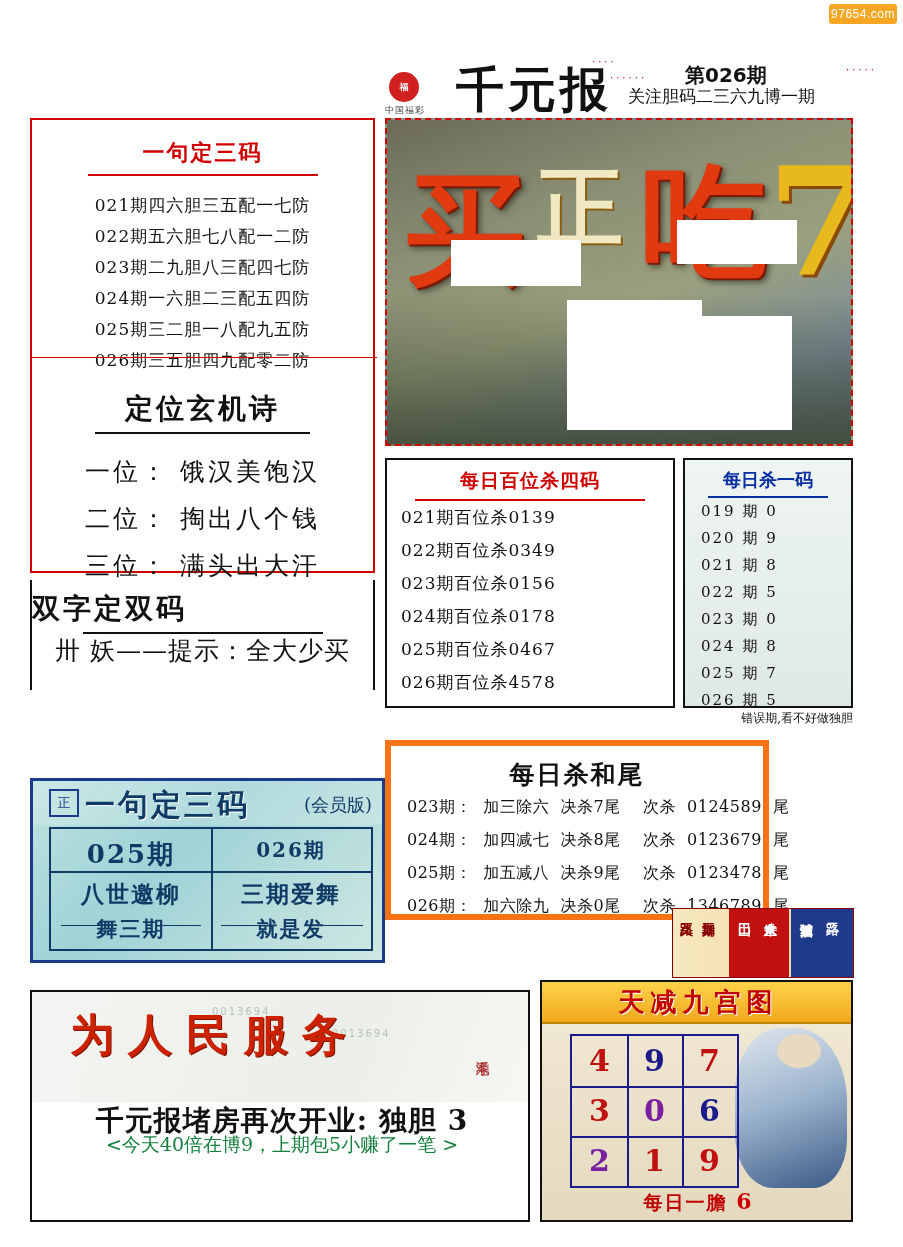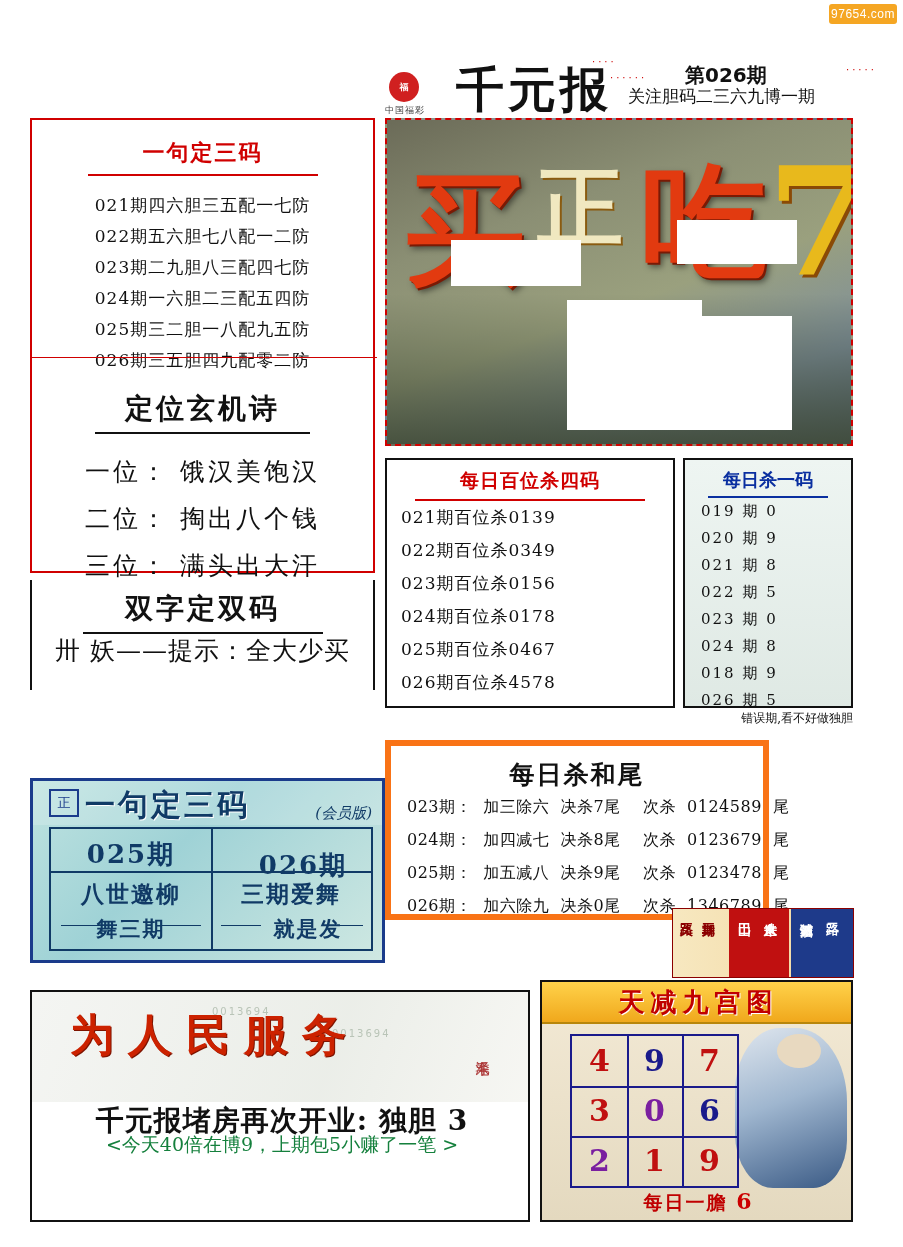--- a/index.html
+++ b/index.html
@@ -49,21 +49,21 @@
   .lb-title2-underline{width:215px;height:2px;background:#111;margin:4px auto 0;}
   .poem{margin-top:14px;}
   .poem-row{
     font-size:25px;color:#111;text-align:center;padding:7px 0;letter-spacing:3px;
     font-family:"DejaVu Serif","Liberation Serif",serif;
   }
 
   
   .dbl-box{left:30px;top:580px;width:345px;height:110px;border:2px solid #111;border-top:none;border-bottom:none;}
   .dbl-title{
-    text-align:center;font-size:28px;font-weight:bold;color:#111;margin-top:10px;
+    text-align:left;font-size:28px;font-weight:bold;color:#111;margin-top:10px;
     font-family:"DejaVu Serif","Liberation Serif",serif;letter-spacing:3px;
   }
   .dbl-underline{width:240px;height:2px;background:#111;margin:4px auto 0;}
   .dbl-text{
     text-align:center;font-size:25px;color:#111;letter-spacing:1px;
     font-family:"DejaVu Serif","Liberation Serif",serif;
   }
 
   
   .ad-box{
@@ -133,33 +133,33 @@
   .ticket-band{position:absolute;left:0;top:0;width:355px;height:44px;background:rgba(255,255,255,.18);}
   .ticket-tl{
     position:absolute;left:16px;top:8px;width:26px;height:24px;border:2px solid #1a3b8b;color:#1a3b8b;
     font-size:13px;text-align:center;line-height:24px;font-family:"DejaVu Serif",serif;
   }
   .ticket-title{
     position:absolute;left:52px;top:4px;font-size:30px;font-weight:bold;color:#103a66;
     font-family:"DejaVu Serif","Liberation Serif",serif;letter-spacing:3px;
     text-shadow:1px 1px 0 #ffffff;
   }
-  .ticket-vip{position:absolute;right:10px;top:23px;font-size:15px;color:#103a66;
-    font-family:"DejaVu Serif",serif;font-style:italic;}
+  .ticket-vip{position:absolute;right:10px;top:12px;font-size:18px;color:#103a66;
+    font-family:"DejaVu Serif",serif;}
   .ticket-grid{position:absolute;left:16px;top:46px;width:320px;height:120px;border:2px solid #103a66;}
   .ticket-grid .vsep{position:absolute;left:160px;top:0;width:2px;height:120px;background:#103a66;}
   .ticket-grid .hsep{position:absolute;left:0;top:42px;width:320px;height:2px;background:#103a66;}
   .tg-cell{position:absolute;text-align:center;width:160px;font-family:"DejaVu Serif","Liberation Serif",serif;
     color:#103a66;font-weight:bold;}
   .tg-h1{left:0;top:8px;font-size:26px;letter-spacing:2px;}
-  .tg-h2{left:160px;top:19px;font-size:26px;letter-spacing:2px;padding-left:12px;}
+  .tg-h2{left:160px;top:8px;font-size:20px;letter-spacing:2px;}
   .tg-b1{left:0;top:50px;font-size:23px;letter-spacing:2px;}
   .tg-b2{left:160px;top:50px;font-size:23px;letter-spacing:2px;}
   .tg-f1{left:0;top:86px;font-size:21px;letter-spacing:2px;}
-  .tg-f2{left:160px;top:86px;font-size:21px;letter-spacing:2px;padding-left:17px;}
+  .tg-f2{left:160px;top:86px;font-size:21px;letter-spacing:2px;}
   .tg-line{position:absolute;height:1px;background:#103a66;}
 
   
   .stamp{position:absolute;left:672px;top:908px;width:180px;height:68px;border:1px solid #8b0000;
     background:linear-gradient(90deg,#f7e8c0,#f2d6a0);overflow:hidden;}
   .stamp-col{position:absolute;top:4px;font-size:13px;line-height:15px;color:#8b0000;font-weight:bold;
     font-family:"DejaVu Serif","Liberation Serif",serif;writing-mode:vertical-rl;text-orientation:upright;height:60px;}
   .sc1{left:6px;}.sc2{left:28px;}
   .stamp-red{position:absolute;left:56px;top:0;width:60px;height:68px;background:#c01010;}
   .stamp-red span{position:absolute;top:4px;font-size:13px;color:#fff;font-weight:bold;
@@ -279,21 +279,21 @@
 
 <div class="box kill1-box">
   <div class="kill1-title">每日杀一码</div>
   <div class="kill1-underline"></div>
   <div class="kill1-row">019 期 0</div>
   <div class="kill1-row">020 期 9</div>
   <div class="kill1-row">021 期 8</div>
   <div class="kill1-row">022 期 5</div>
   <div class="kill1-row">023 期 0</div>
   <div class="kill1-row">024 期 8</div>
-  <div class="kill1-row">018 期 9</div>
+  <div class="kill1-row">025 期 7</div>
   <div class="kill1-row">026 期 5</div>
 </div>
 <div class="kill-note">错误期,看不好做独胆</div>
 
 <div class="box tail-box">
   <div class="tail-title">每日杀和尾</div>
   <div class="tail-row">023期：  加三除六  决杀7尾    次杀  0124589  尾</div>
   <div class="tail-row">024期：  加四减七  决杀8尾    次杀  0123679  尾</div>
   <div class="tail-row">025期：  加五减八  决杀9尾    次杀  0123478  尾</div>
   <div class="tail-row">026期：  加六除九  决杀0尾    次杀  1346789  尾</div>

